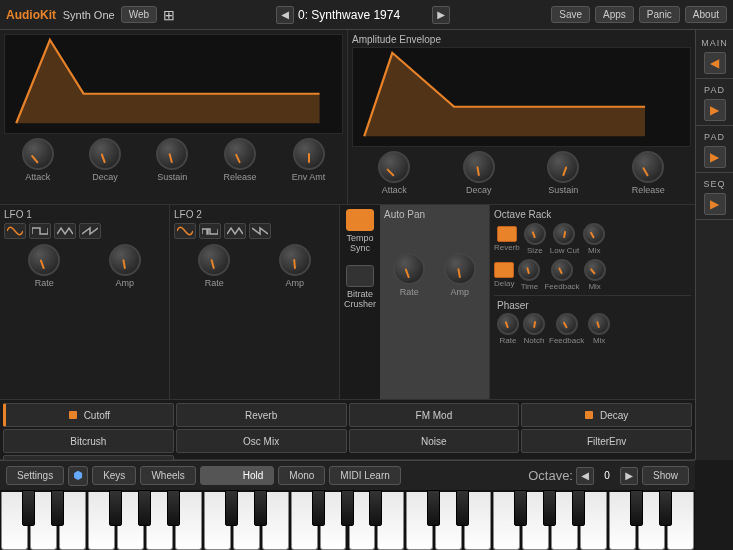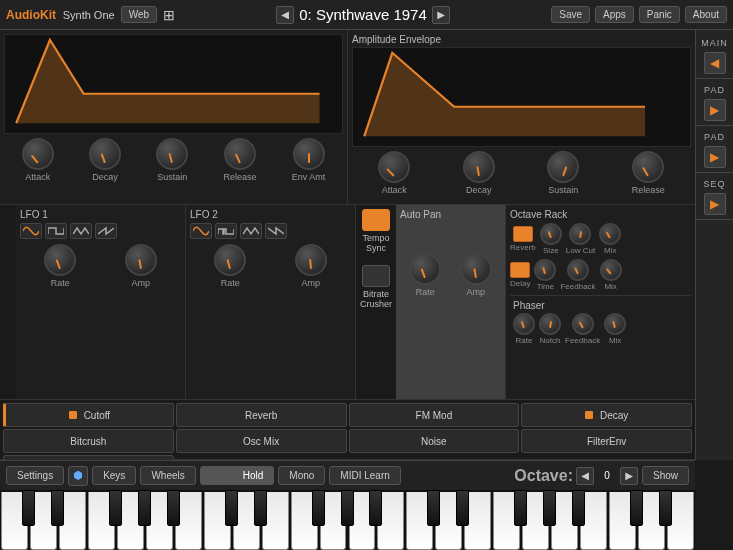--- a/index.html
+++ b/index.html
@@ -53,23 +53,23 @@
       height: 18px;
       display: flex;
       align-items: center;
       justify-content: center;
       cursor: pointer;
       border-radius: 2px;
       font-size: 10px;
     }
     .preset-name {
       color: #fff;
-      font-size: 15px;
+      font-size: 12px;
       min-width: 130px;
-      text-align: center;
+      text-align: left;
     }
     .header-right {
       display: flex;
       gap: 5px;
       align-items: center;
     }
 
     
     .right-panel {
       position: absolute;
@@ -199,21 +199,20 @@
     .middle-row {
       display: flex;
       flex: 1;
       border-bottom: 1px solid #333;
     }
     .lfo-section {
       width: 170px;
       background: #1e1e1e;
       border-right: 1px solid #333;
       padding: 4px;
-      margin-left: 16px;
     }
     .lfo2-section {
       width: 170px;
       background: #1e1e1e;
       border-right: 1px solid #333;
       padding: 4px;
     }
     .autopan-section {
       width: 110px;
       background: #404040;
@@ -380,21 +379,21 @@
       color: #6af;
       font-size: 11px;
       cursor: pointer;
     }
     .spacer { flex: 1; }
     .octave-section {
       display: flex;
       align-items: center;
       gap: 3px;
     }
-    .octave-label { color: #aaa; font-size: 16px; font-weight: bold; }
+    .octave-label { color: #aaa; font-size: 13px; }
     .octave-value { color: #fff; font-size: 10px; min-width: 20px; text-align: center; }
 
     
     .piano-section {
       position: absolute;
       bottom: 0;
       left: 0;
       right: 38px;
       height: 60px;
       background: #111;

